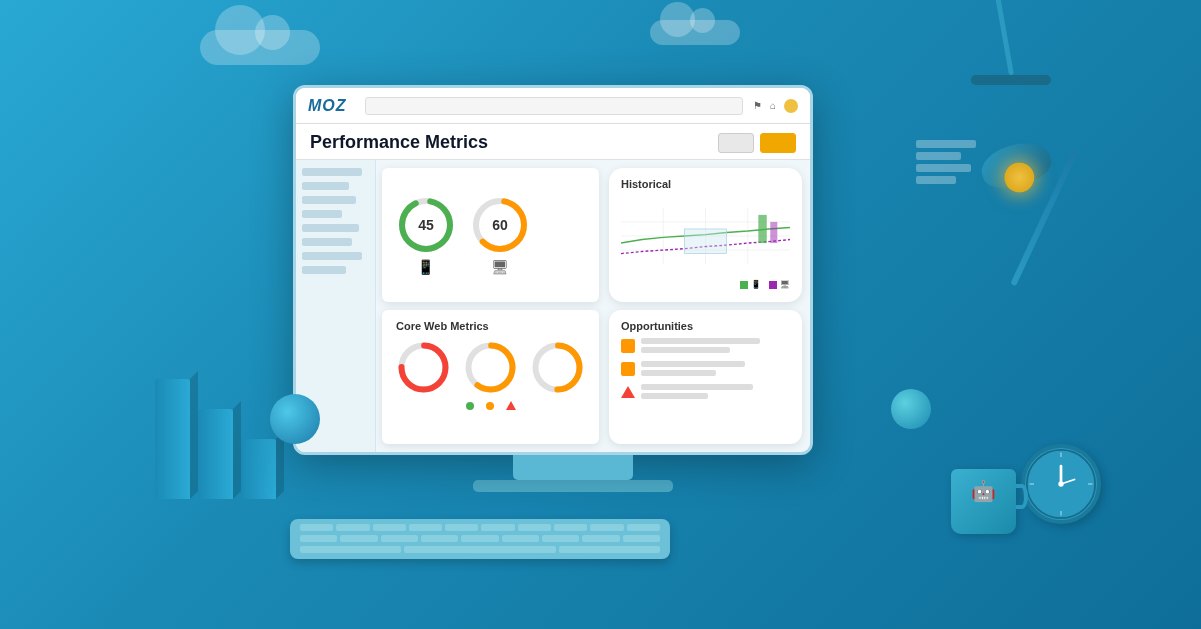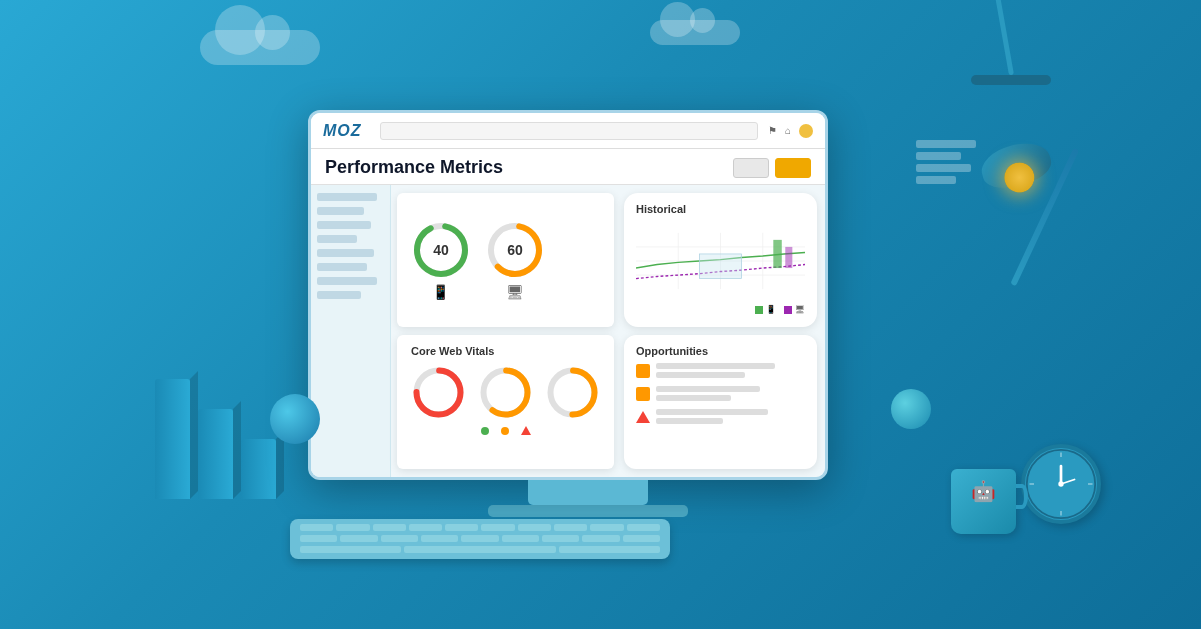--- a/index.html
+++ b/index.html
@@ -60,25 +60,24 @@
       width: 8px;
       height: 100%;
       background: rgba(0,0,0,0.15);
       transform: skewY(-45deg);
       transform-origin: bottom right;
     }
 
     
     .monitor-container {
       position: absolute;
-      left: 308px;
+      left: 293px;
       top: 85px;
       width: 560px;
       height: 420px;
-      margin-top: 25px;
     }
 
     .monitor-frame {
       width: 520px;
       height: 370px;
       background: #d0eaf5;
       border-radius: 12px;
       border: 3px solid #a8d4e8;
       box-shadow: 0 10px 40px rgba(0,0,0,0.3), inset 0 1px 3px rgba(255,255,255,0.5);
       overflow: hidden;
@@ -473,21 +472,21 @@
         </div>
 
         <div class="score-card">
 
           <div style="display:flex; flex-direction:column; align-items:center;">
             <div class="donut-container">
               <svg viewBox="0 0 60 60">
                 <circle cx="30" cy="30" r="24" fill="none" stroke="#e0e0e0" stroke-width="6"></circle>
                 <circle cx="30" cy="30" r="24" fill="none" stroke="#4caf50" stroke-width="6" stroke-dasharray="135.7 14.9" stroke-dashoffset="33.9" stroke-linecap="round"></circle>
               </svg>
-              <span class="donut-label">40</span>
+              <span class="donut-label">45</span>
             </div>
             <div class="score-device-icon">📱</div>
           </div>
 
           <div style="display:flex; flex-direction:column; align-items:center;">
             <div class="donut-container">
               <svg viewBox="0 0 60 60">
                 <circle cx="30" cy="30" r="24" fill="none" stroke="#e0e0e0" stroke-width="6"></circle>
                 <circle cx="30" cy="30" r="24" fill="none" stroke="#ff9800" stroke-width="6" stroke-dasharray="90.5 60.1" stroke-dashoffset="33.9" stroke-linecap="round"></circle>
               </svg>
@@ -526,21 +525,21 @@
               <span>📱</span>
             </div>
             <div class="legend-item">
               <div style="width:8px;height:8px;background:#9c27b0;"></div>
               <span>🖥</span>
             </div>
           </div>
         </div>
 
         <div class="vitals-card">
-          <div class="card-title">Core Web Vitals</div>
+          <div class="card-title">Core Web Metrics</div>
           <div class="vitals-donuts">
 
             <div style="position:relative;width:55px;height:55px;">
               <svg viewBox="0 0 55 55" width="55" height="55">
                 <circle cx="27.5" cy="27.5" r="22" fill="none" stroke="#e0e0e0" stroke-width="6"></circle>
                 <circle cx="27.5" cy="27.5" r="22" fill="none" stroke="#f44336" stroke-width="6" stroke-dasharray="103.7 34.6" stroke-dashoffset="34.6" stroke-linecap="round"></circle>
               </svg>
             </div>
 
             <div style="position:relative;width:55px;height:55px;">

